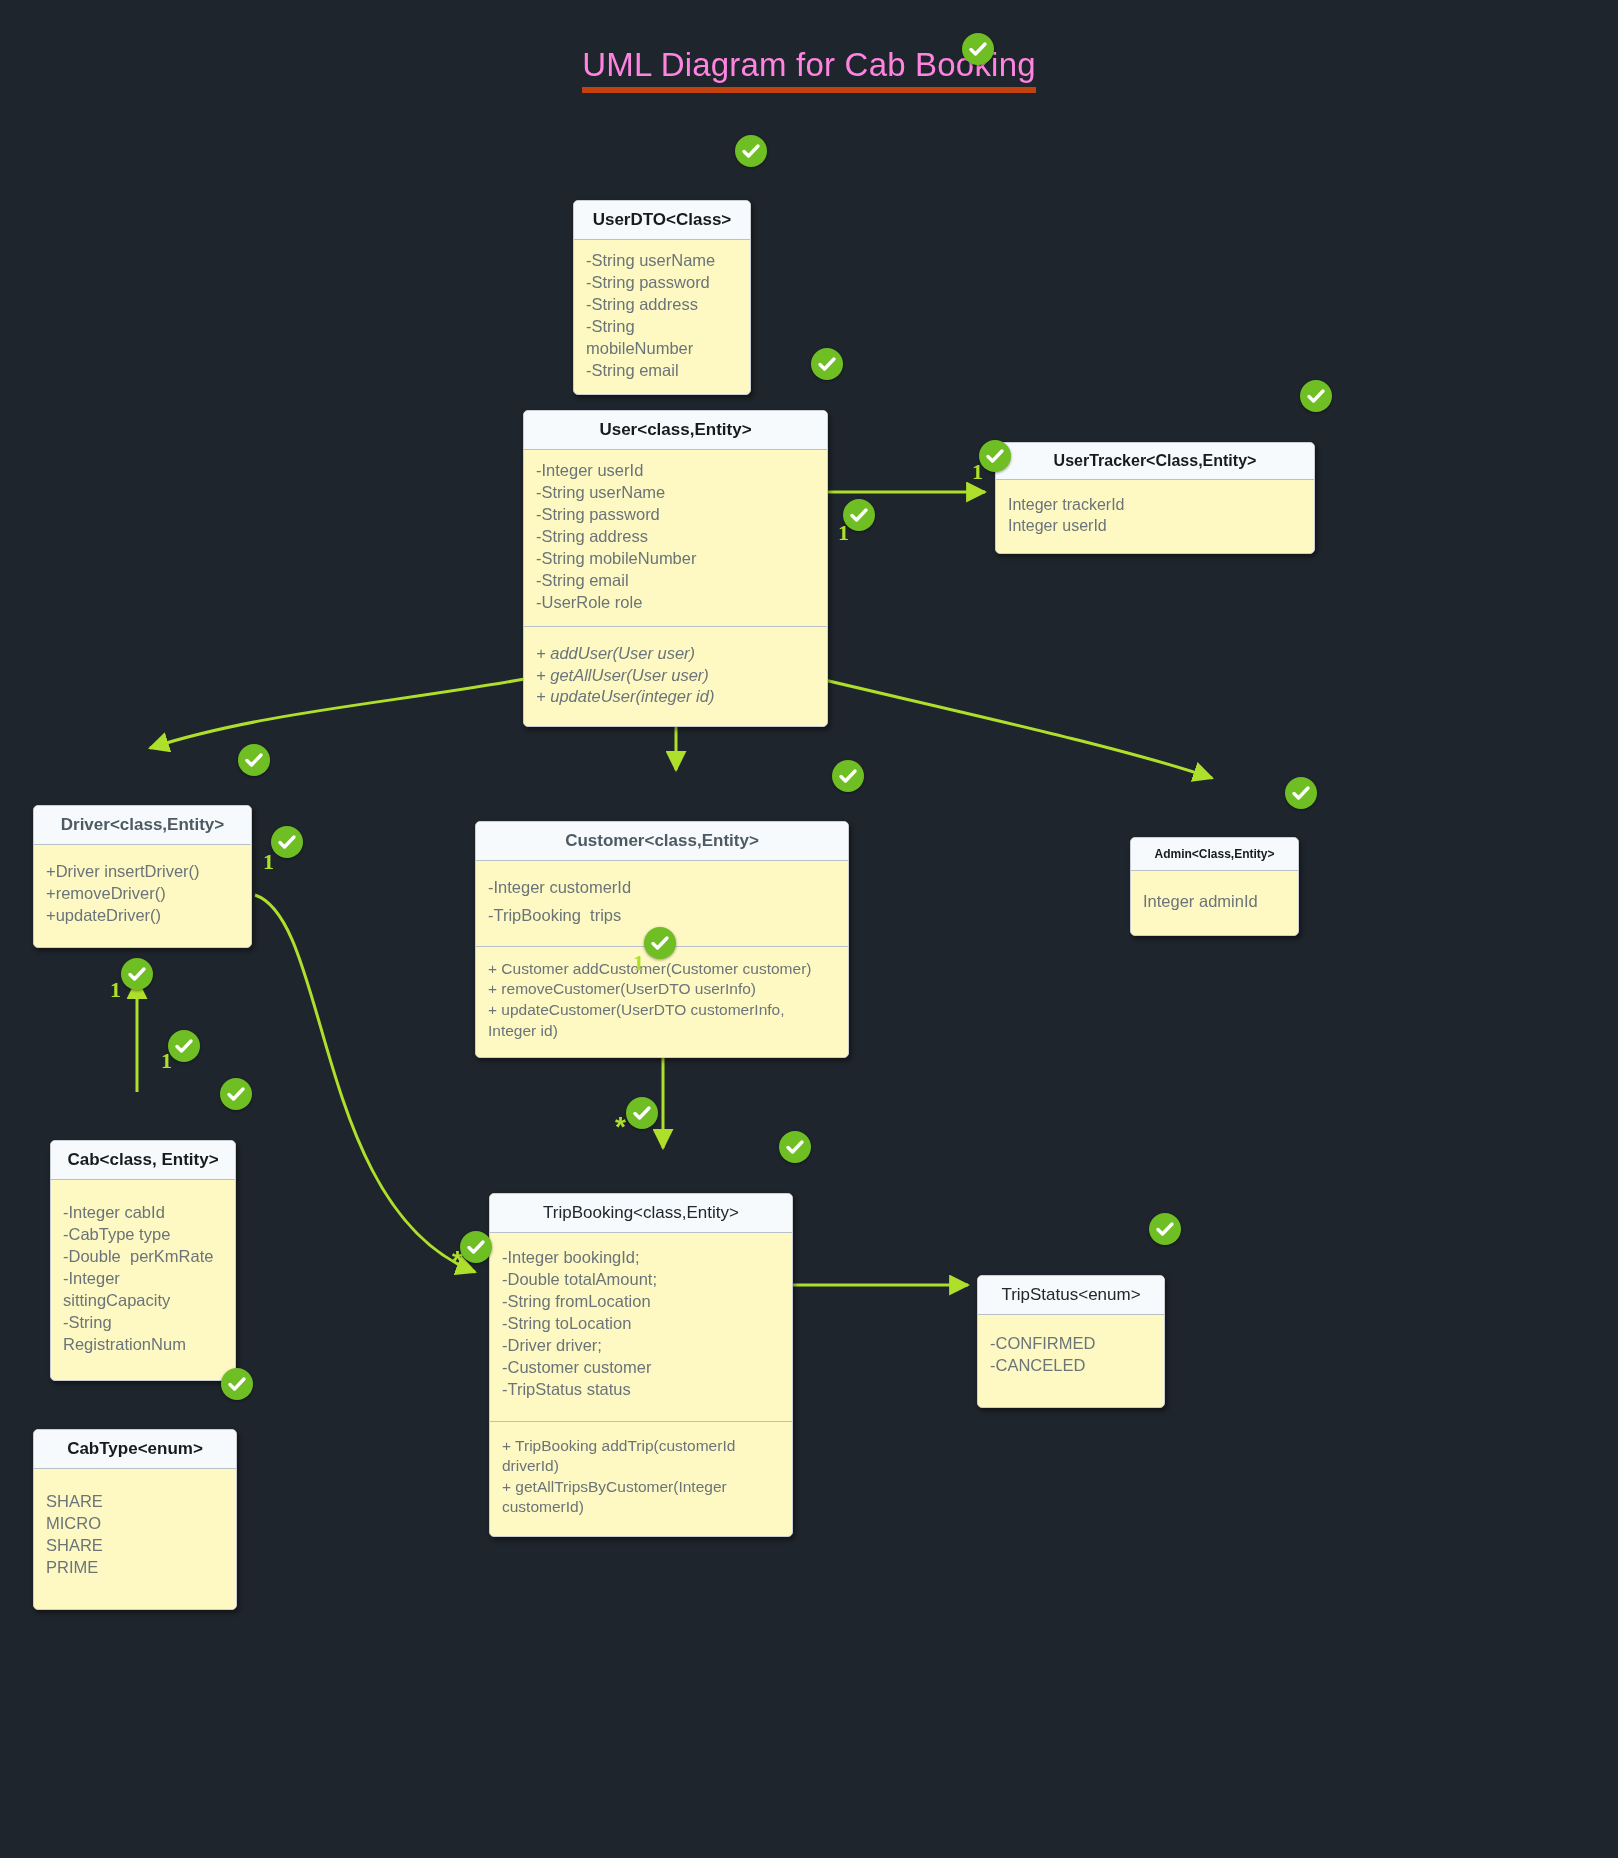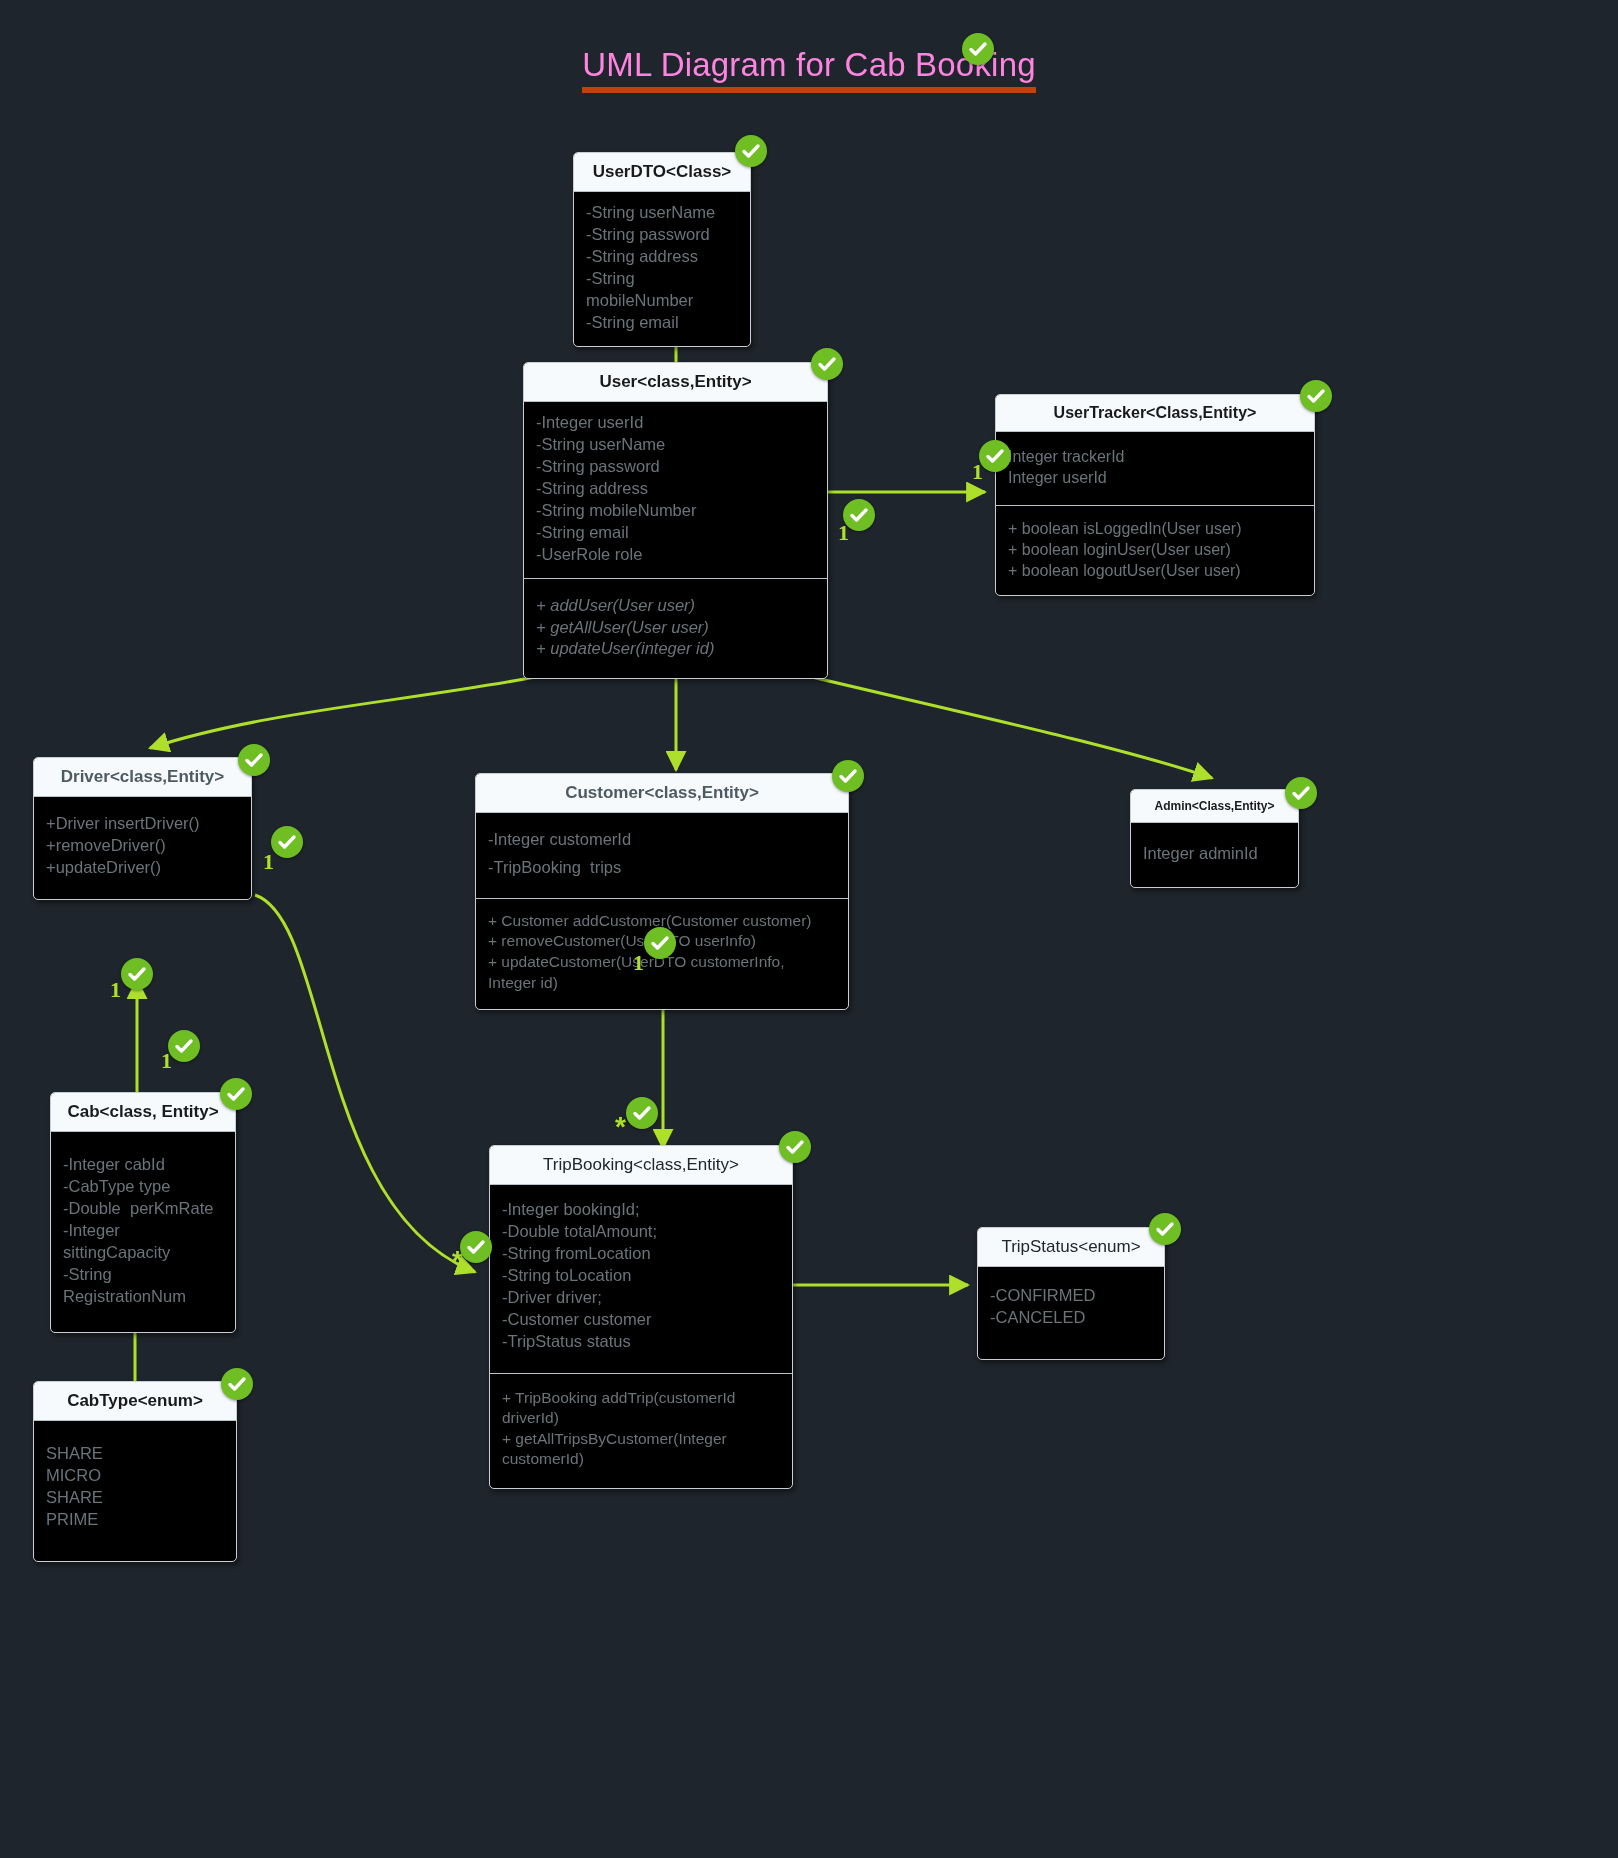--- a/index.html
+++ b/index.html
@@ -36,26 +36,27 @@
     white-space: nowrap;
   }
   .diagram-title span {
     border-bottom: 6px solid #c2410c;
     padding-bottom: 4px;
   }
 
   
   .uml-box {
     position: absolute;
-    background: #000000;
+    background: #fef9c3;
     border: 1px solid #c8ced4;
     border-radius: 5px;
     box-shadow: 2px 3px 5px rgba(0,0,0,0.45);
     box-sizing: border-box;
     overflow: hidden;
+    margin-top: 48px;
   }
   .uml-title {
     text-align: center;
     font-size: 17px;
     font-weight: bold;
     color: #1a1a1a;
     padding: 9px 6px 9px;
     border-bottom: 1px solid #b9c0c6;
     background: #f6fafd;
     white-space: nowrap;
@@ -167,25 +168,20 @@
       <div>+ updateUser(integer id)</div>
     </div>
   </div>
 
   <div class="uml-box" style="left:995px; top:394px; width:320px;">
     <div class="uml-title" style="font-size:16px;">UserTracker&lt;Class,Entity&gt;</div>
     <div class="uml-section" style="padding-top:14px; padding-bottom:16px; font-size:16px;">
       <div>Integer trackerId</div>
       <div>Integer userId</div>
     </div>
-    <div class="uml-section" style="padding-top:12px; padding-bottom:14px; font-size:16px;">
-      <div>+ boolean isLoggedIn(User user)</div>
-      <div>+ boolean loginUser(User user)</div>
-      <div>+ boolean logoutUser(User user)</div>
-    </div>
   </div>
 
   <div class="uml-box" style="left:33px; top:757px; width:219px;">
     <div class="uml-title gray">Driver&lt;class,Entity&gt;</div>
     <div class="uml-section" style="padding-top:16px; padding-bottom:20px;">
       <div>+Driver insertDriver()</div>
       <div>+removeDriver()</div>
       <div>+updateDriver()</div>
     </div>
   </div>

